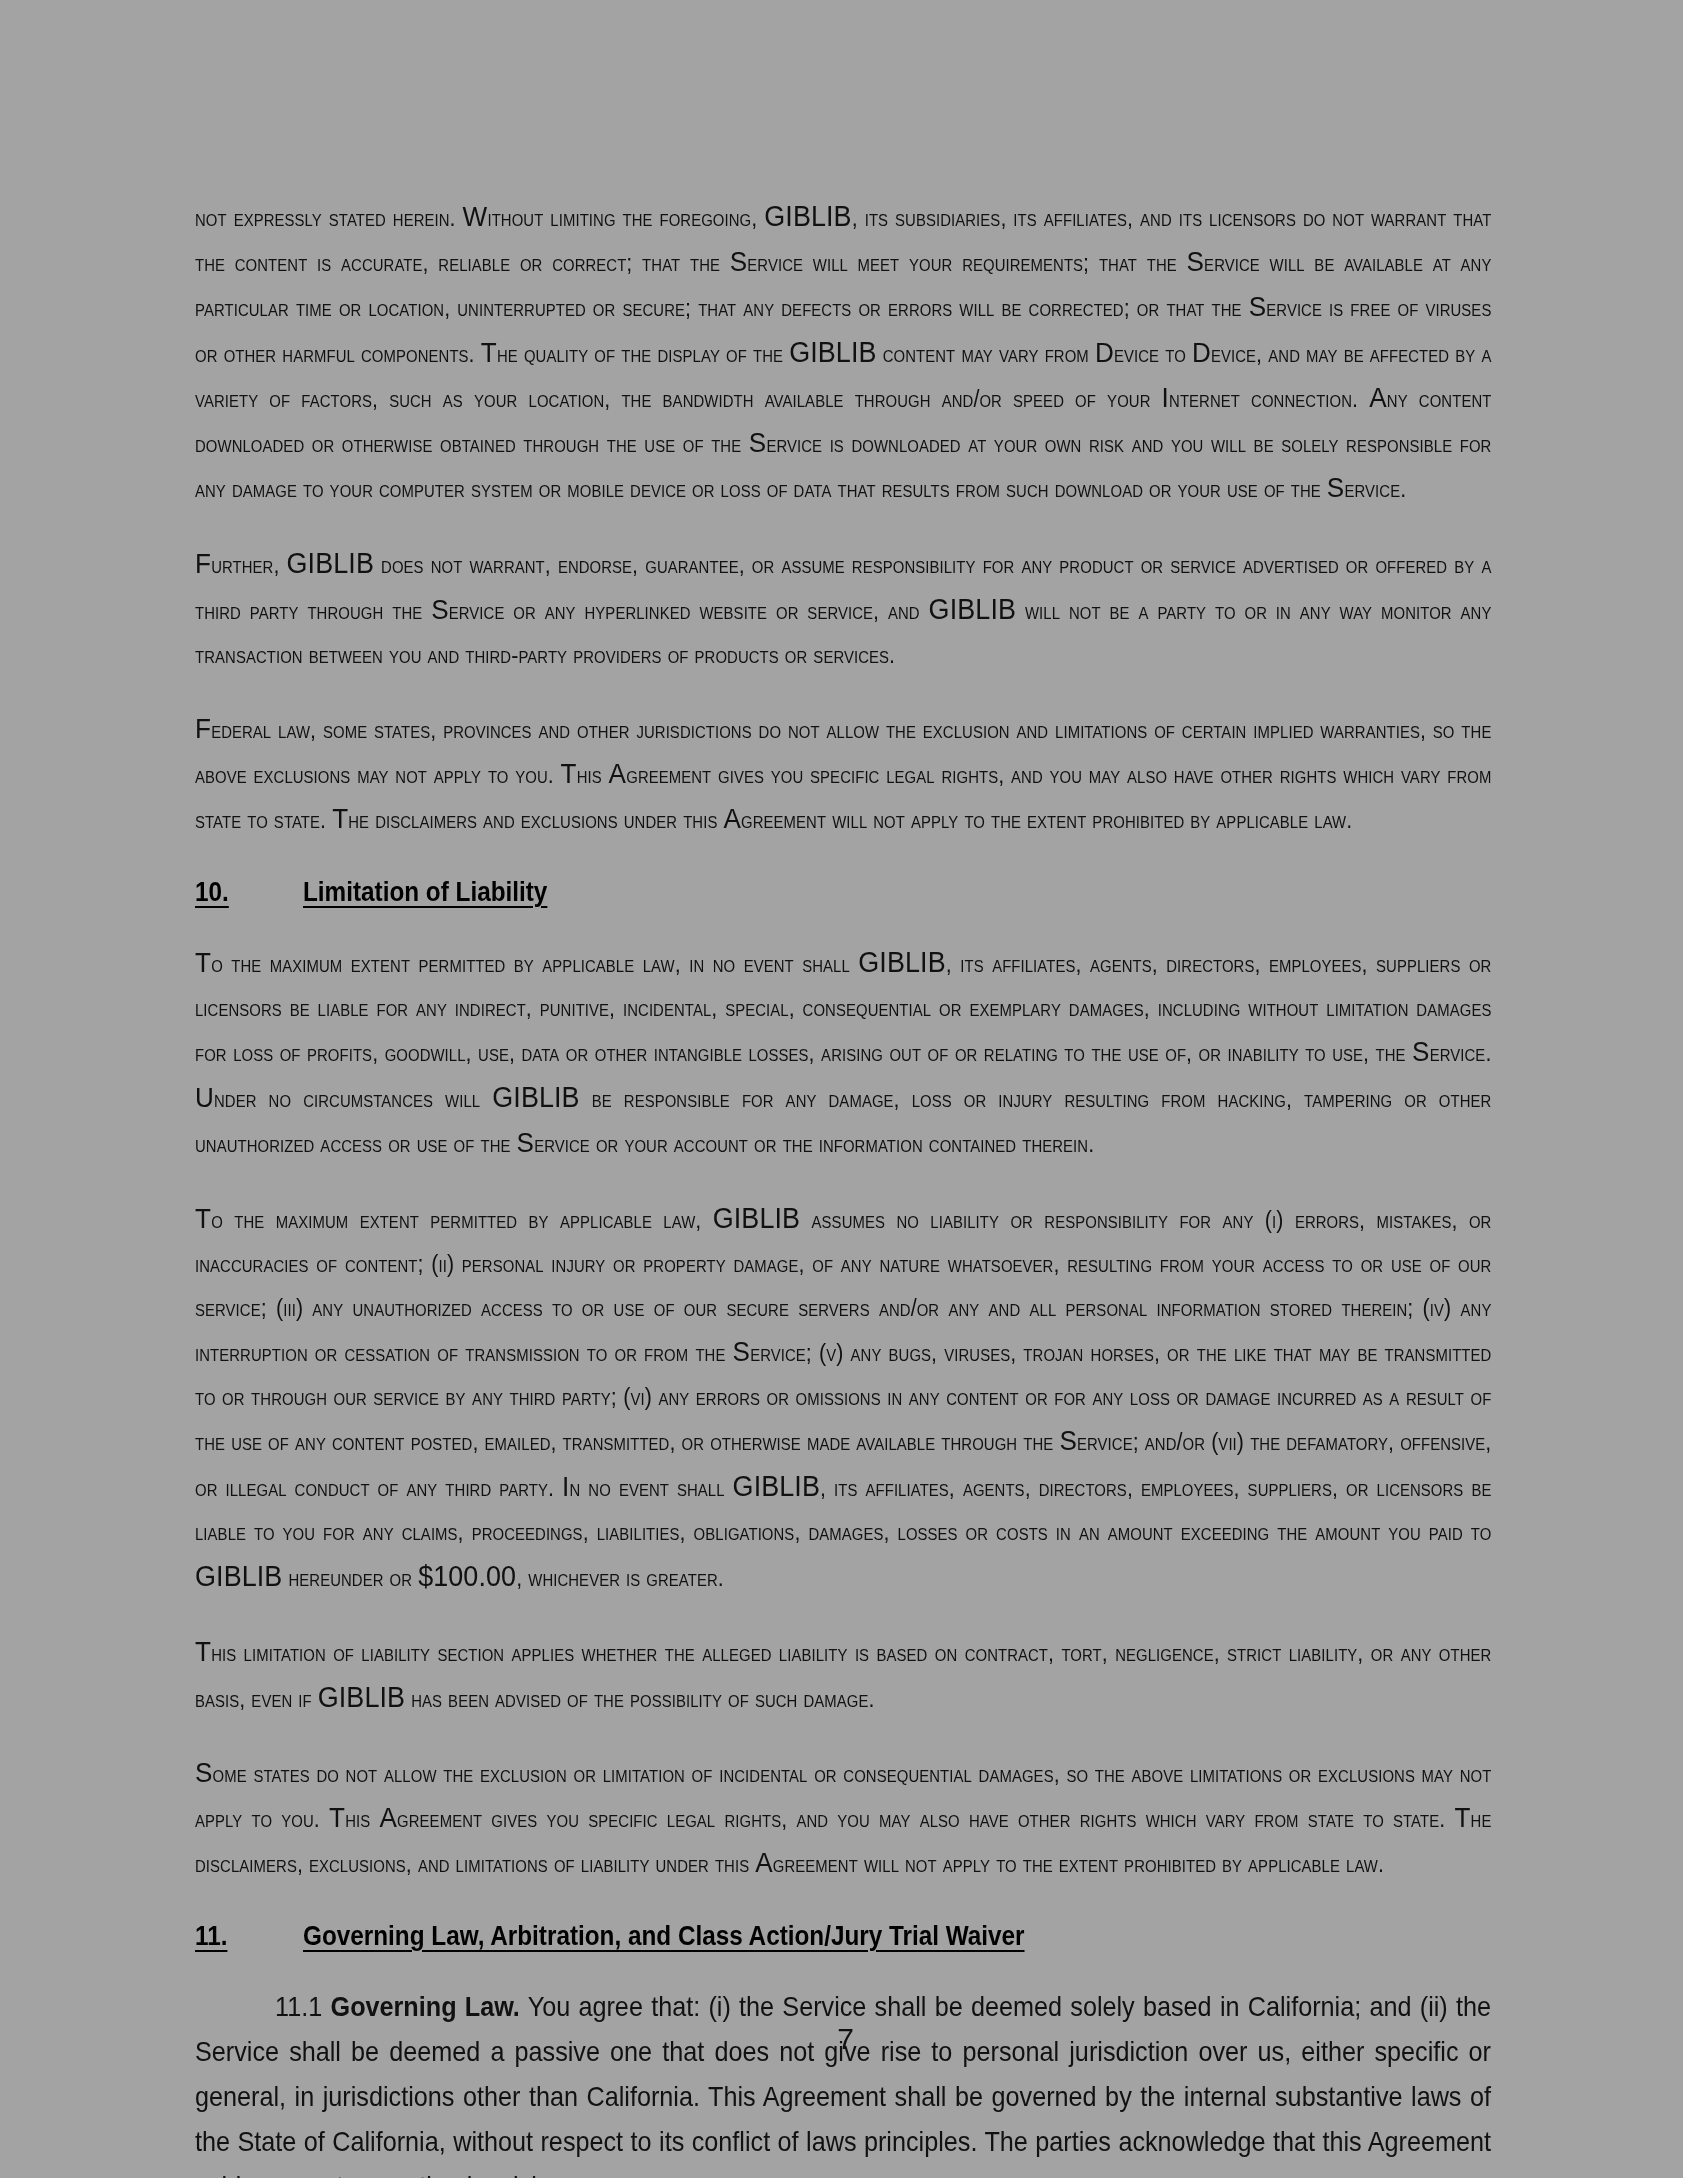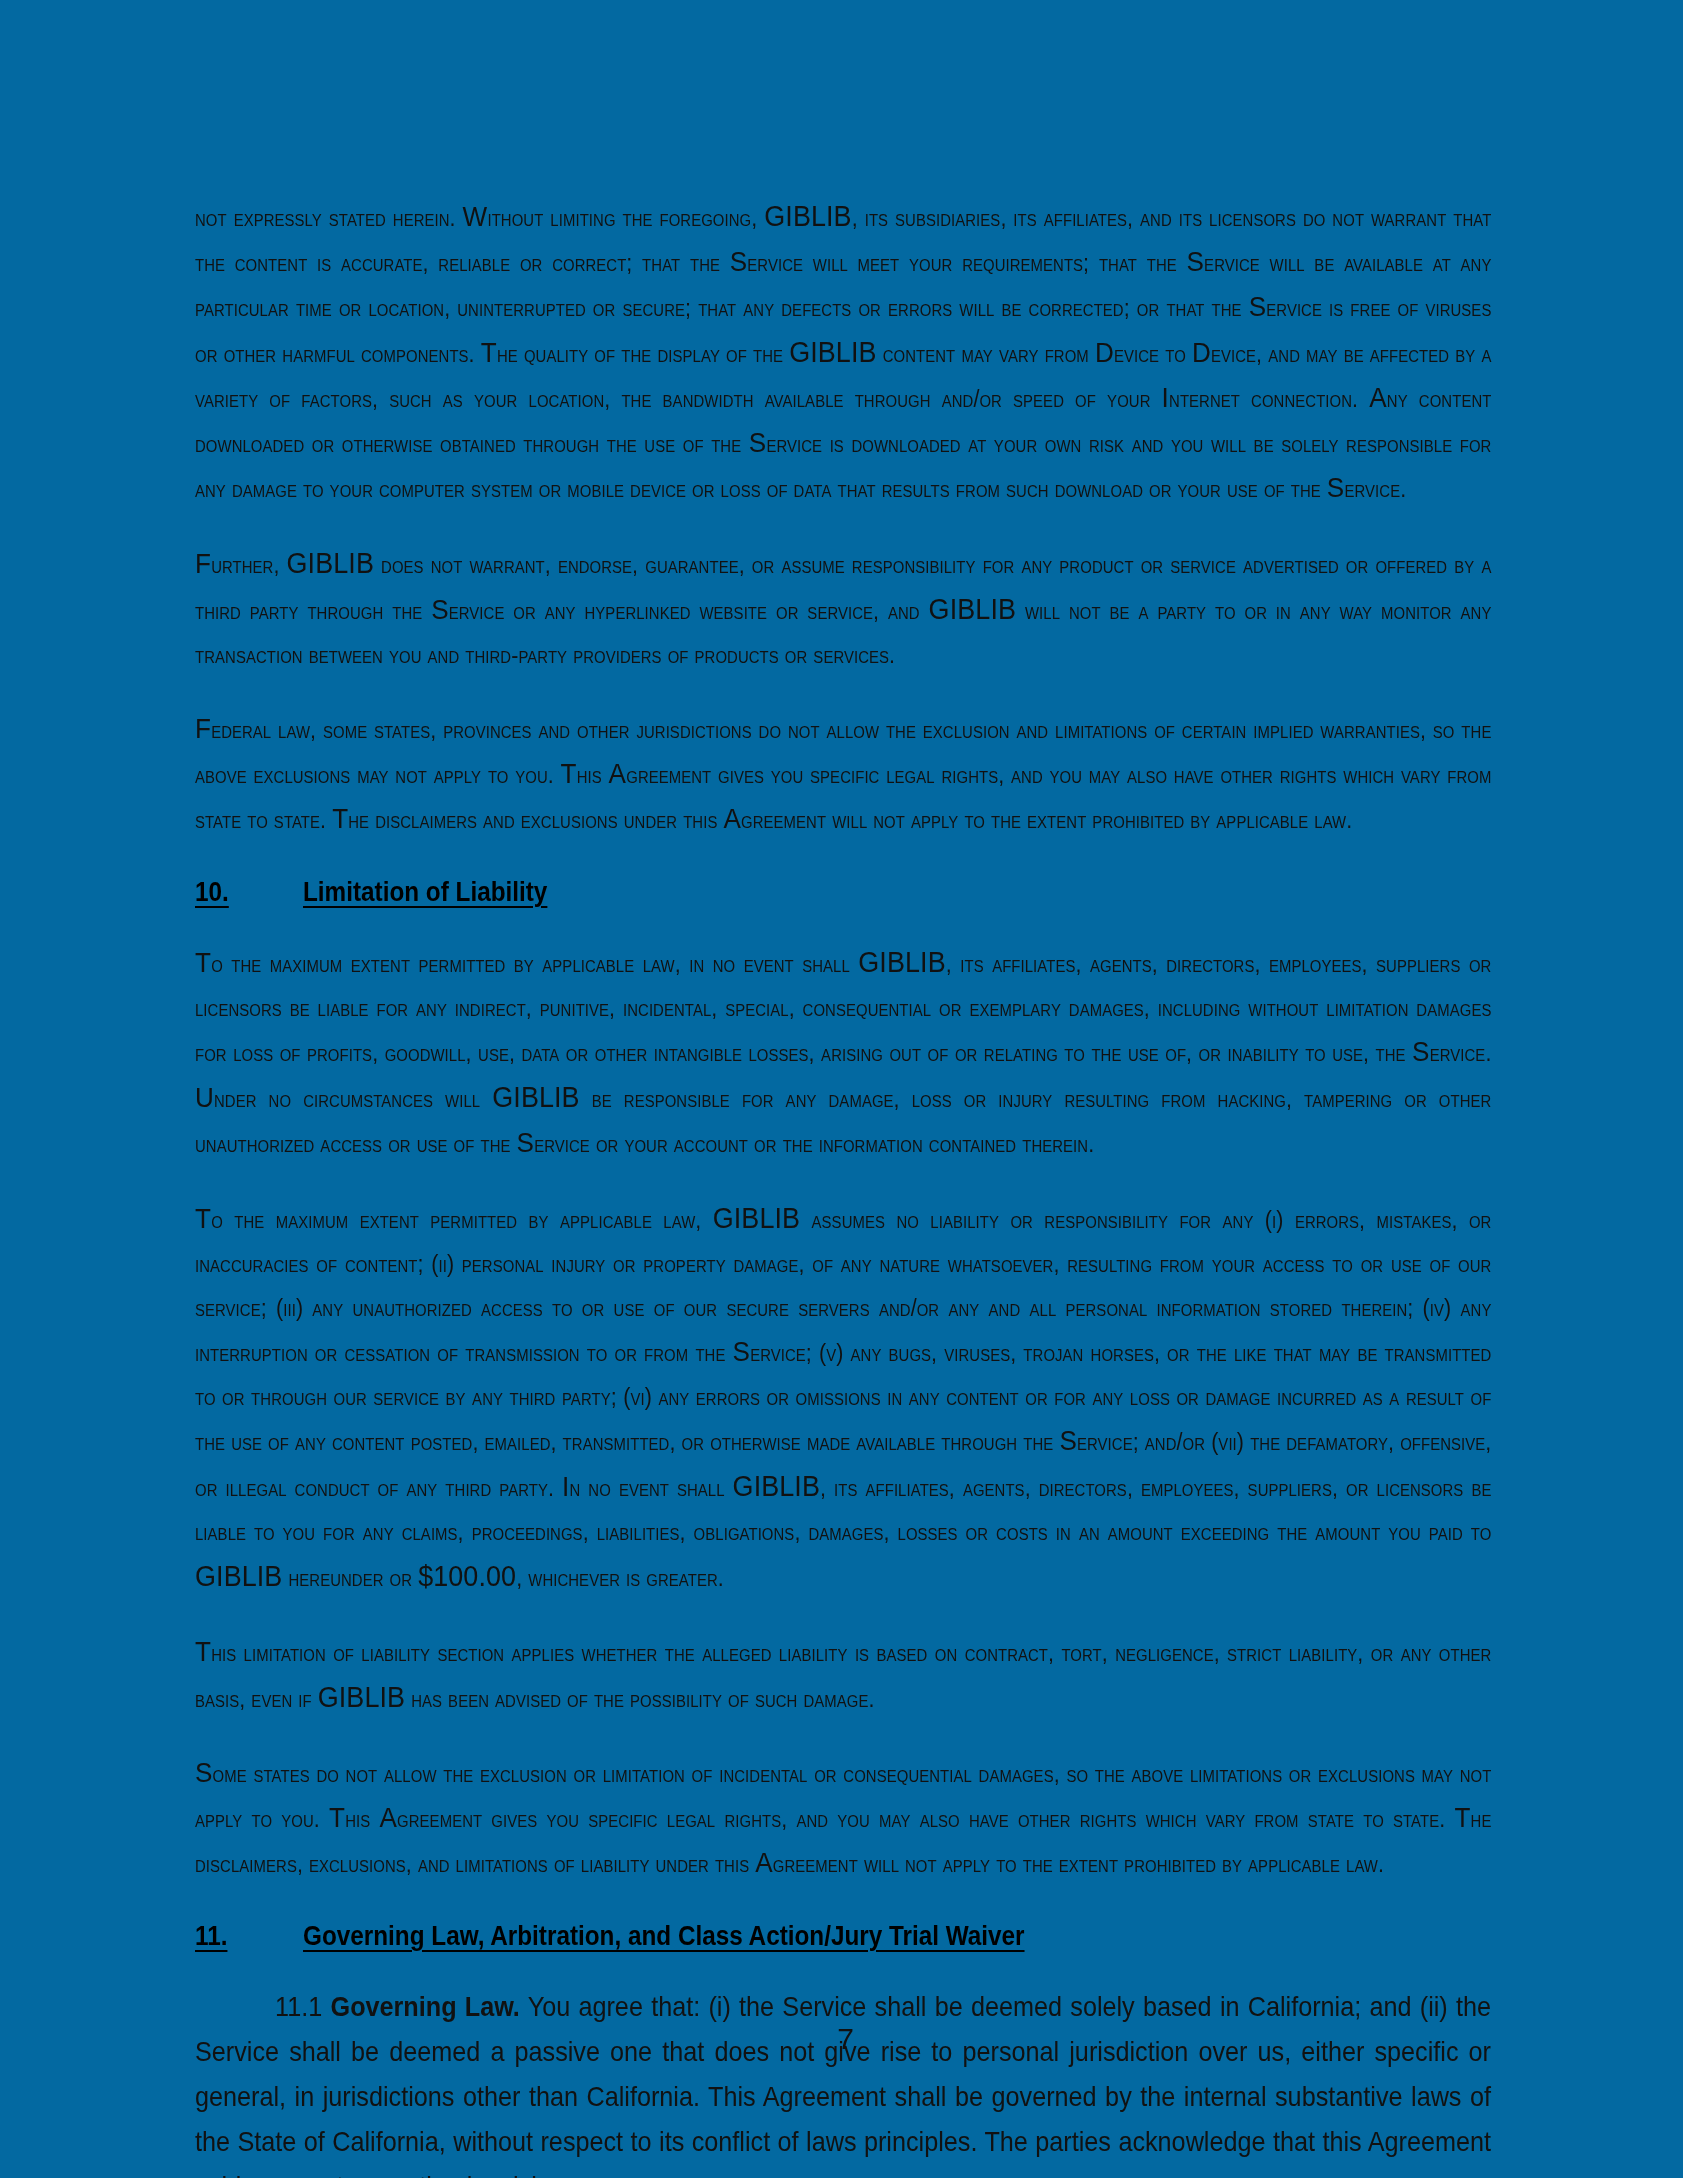--- a/index.html
+++ b/index.html
@@ -13,21 +13,21 @@
     height: 2178px;
     font-family: "Liberation Sans", sans-serif;
     color: #0a0a0a;
     -webkit-font-smoothing: antialiased;
   }
 
   .page {
     position: relative;
     width: 1683px;
     height: 2178px;
-    background: #0369a1;
+    background: #a3a3a3;
     box-sizing: border-box;
   }
 
   .content {
     position: absolute;
     left: 195px;
     top: 194px;
     width: 1297px;
   }
 

